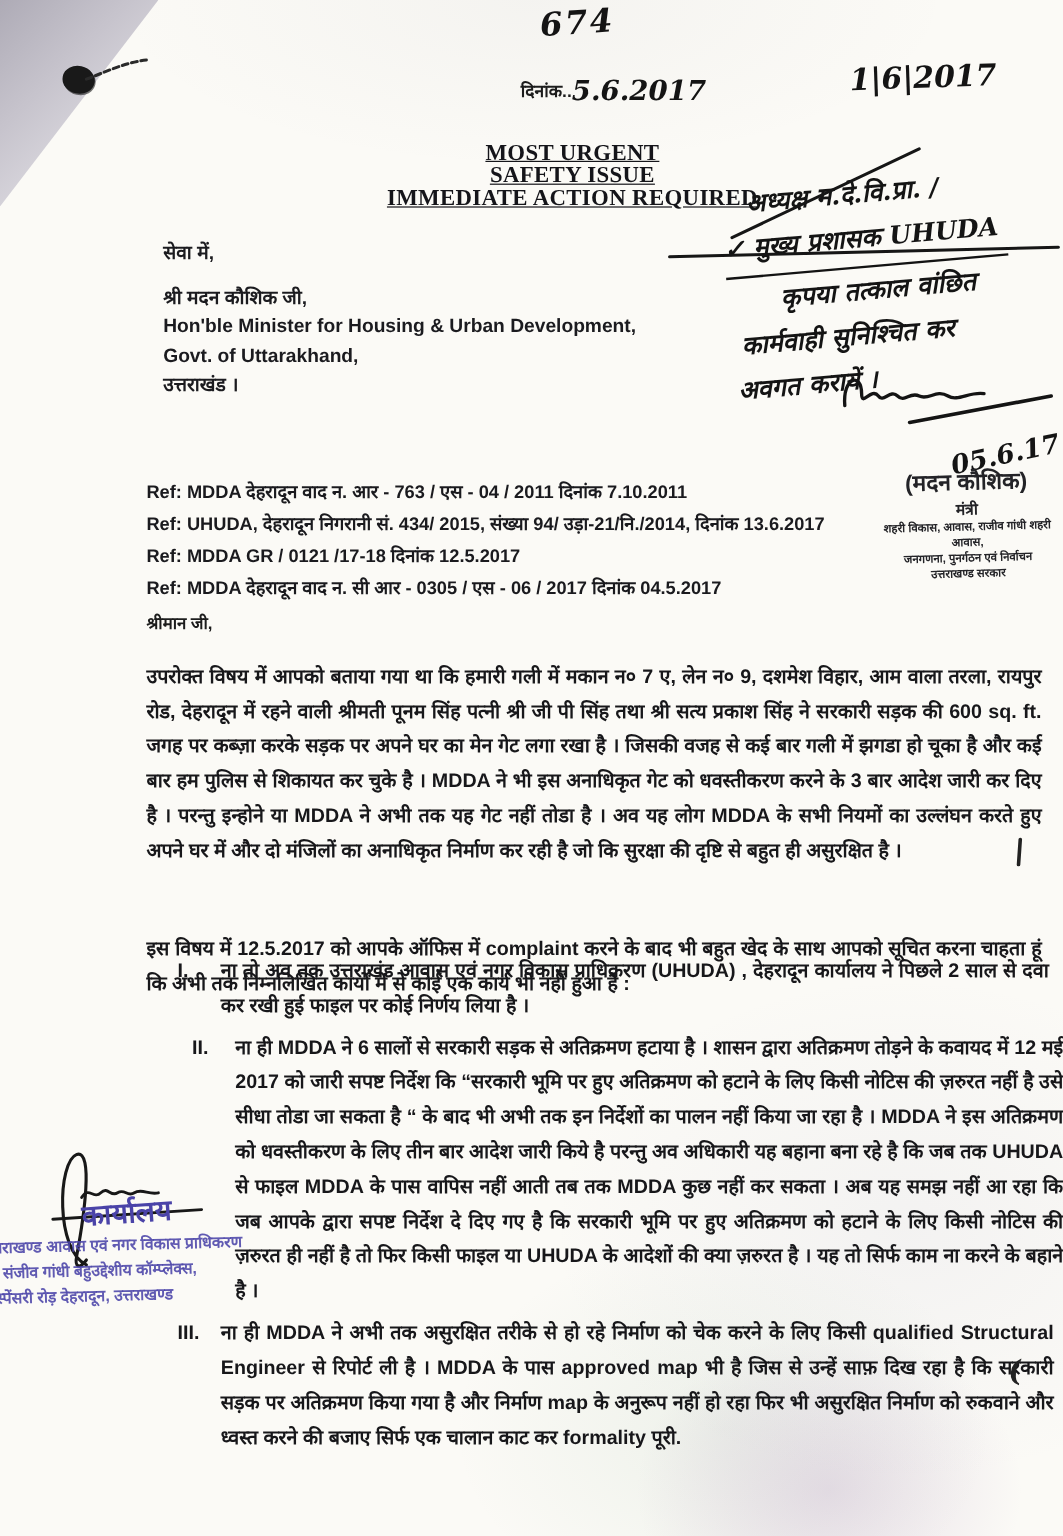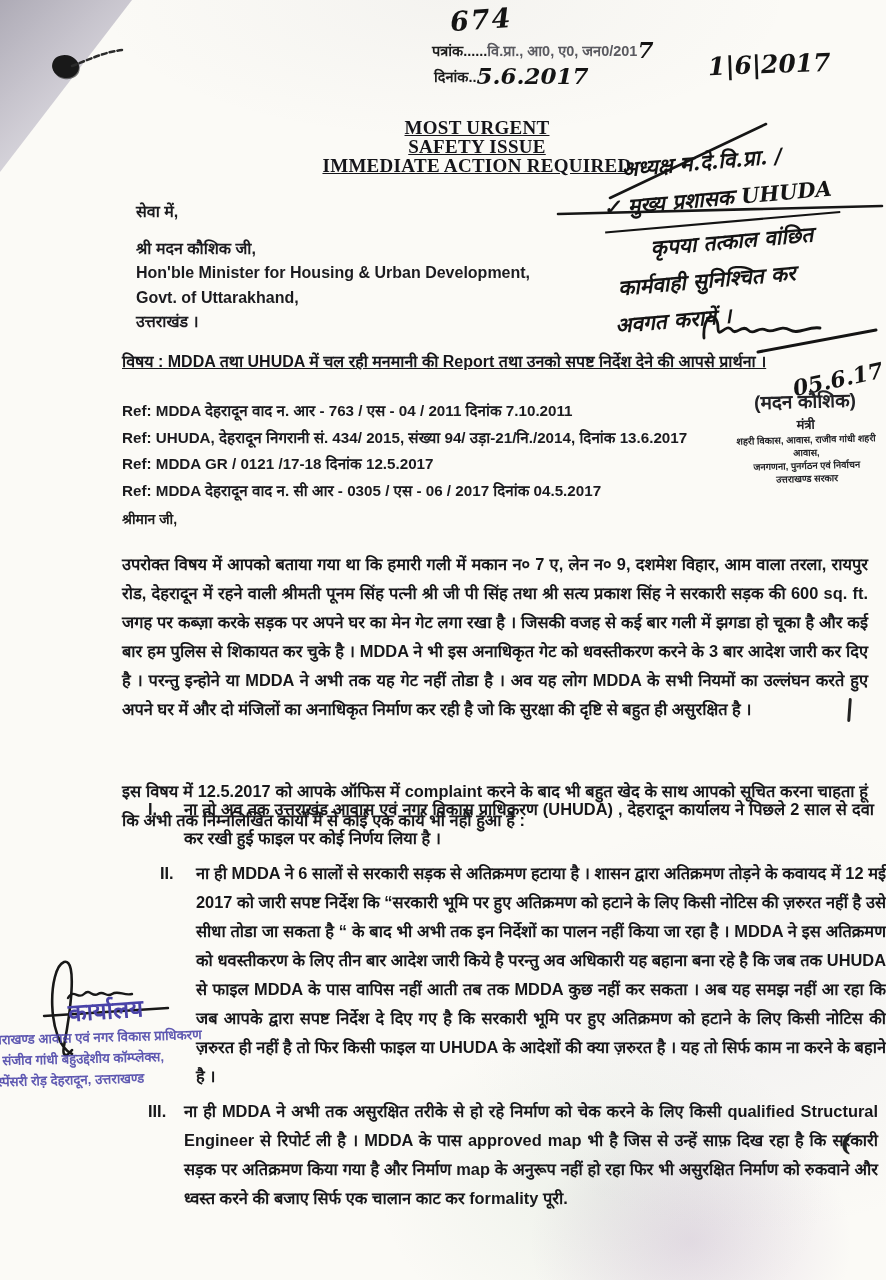--- a/index.html
+++ b/index.html
@@ -97,23 +97,20 @@
 
 <div class="page">
 
   <div class="abs corner-shadow"></div>
   <div class="abs pin-dot"></div>
   <svg class="abs" style="top:44px;left:70px;" width="60" height="30">
     <path d="M2 22 C 18 16, 34 8, 52 6" stroke="#2a2a2a" stroke-width="2.5" fill="none" stroke-linecap="round" stroke-dasharray="5 3"></path>
   </svg>
 
   <div class="abs hw hw-serial">674</div>
-  <div class="abs patrank">
-    <span>पत्रांक......</span><span class="blurry">वि.प्रा., आ0, ए0, जन0/201</span><span class="hw hw-inline">7</span>
-  </div>
   <div class="abs dinank">
     <span>दिनांक..</span><span class="hw hw-inline">5.6.2017</span>
   </div>
   <div class="abs hw hw-date-right">1|6|2017</div>
 
   <div class="abs urgent">
     <div>MOST URGENT</div>
     <div>SAFETY ISSUE</div>
     <div>IMMEDIATE ACTION REQUIRED</div>
   </div>
@@ -147,21 +144,20 @@
 
   <div class="abs recipient">
     <div class="light">सेवा में,</div>
     <div class="gap"></div>
     <div>श्री मदन कौशिक जी,</div>
     <div>Hon'ble Minister for Housing &amp; Urban Development,</div>
     <div>Govt. of Uttarakhand,</div>
     <div>उत्तराखंड ।</div>
   </div>
 
-  <div class="abs subject">विषय : MDDA तथा UHUDA में चल रही मनमानी की Report तथा उनको सपष्ट निर्देश देने की आपसे प्रार्थना ।</div>
 
   <div class="abs refs">
     <div>Ref: MDDA देहरादून वाद न. आर - 763 / एस - 04 / 2011 दिनांक 7.10.2011</div>
     <div>Ref: UHUDA, देहरादून निगरानी सं. 434/ 2015, संख्या 94/ उड़ा-21/नि./2014, दिनांक 13.6.2017</div>
     <div>Ref: MDDA GR / 0121 /17-18 दिनांक 12.5.2017</div>
     <div>Ref: MDDA देहरादून वाद न. सी आर - 0305 / एस - 06 / 2017 दिनांक 04.5.2017</div>
   </div>
 
   <div class="abs salut">श्रीमान जी,</div>
   <div class="abs body-text para1">उपरोक्त विषय में आपको बताया गया था कि हमारी गली में मकान न० 7 ए, लेन न० 9, दशमेश विहार, आम वाला तरला, रायपुर रोड, देहरादून में रहने वाली श्रीमती पूनम सिंह पत्नी श्री जी पी सिंह तथा श्री सत्य प्रकाश सिंह ने सरकारी सड़क की 600 sq. ft. जगह पर कब्ज़ा करके सड़क पर अपने घर का मेन गेट लगा रखा है । जिसकी वजह से कई बार गली में झगडा हो चूका है और कई बार हम पुलिस से शिकायत कर चुके है । MDDA ने भी इस अनाधिकृत गेट को धवस्तीकरण करने के 3 बार आदेश जारी कर दिए है । परन्तु इन्होने या MDDA ने अभी तक यह गेट नहीं तोडा है । अव यह लोग MDDA के सभी नियमों का उल्लंघन करते हुए अपने घर में और दो मंजिलों का अनाधिकृत निर्माण कर रही है जो कि सुरक्षा की दृष्टि से बहुत ही असुरक्षित है ।</div>

